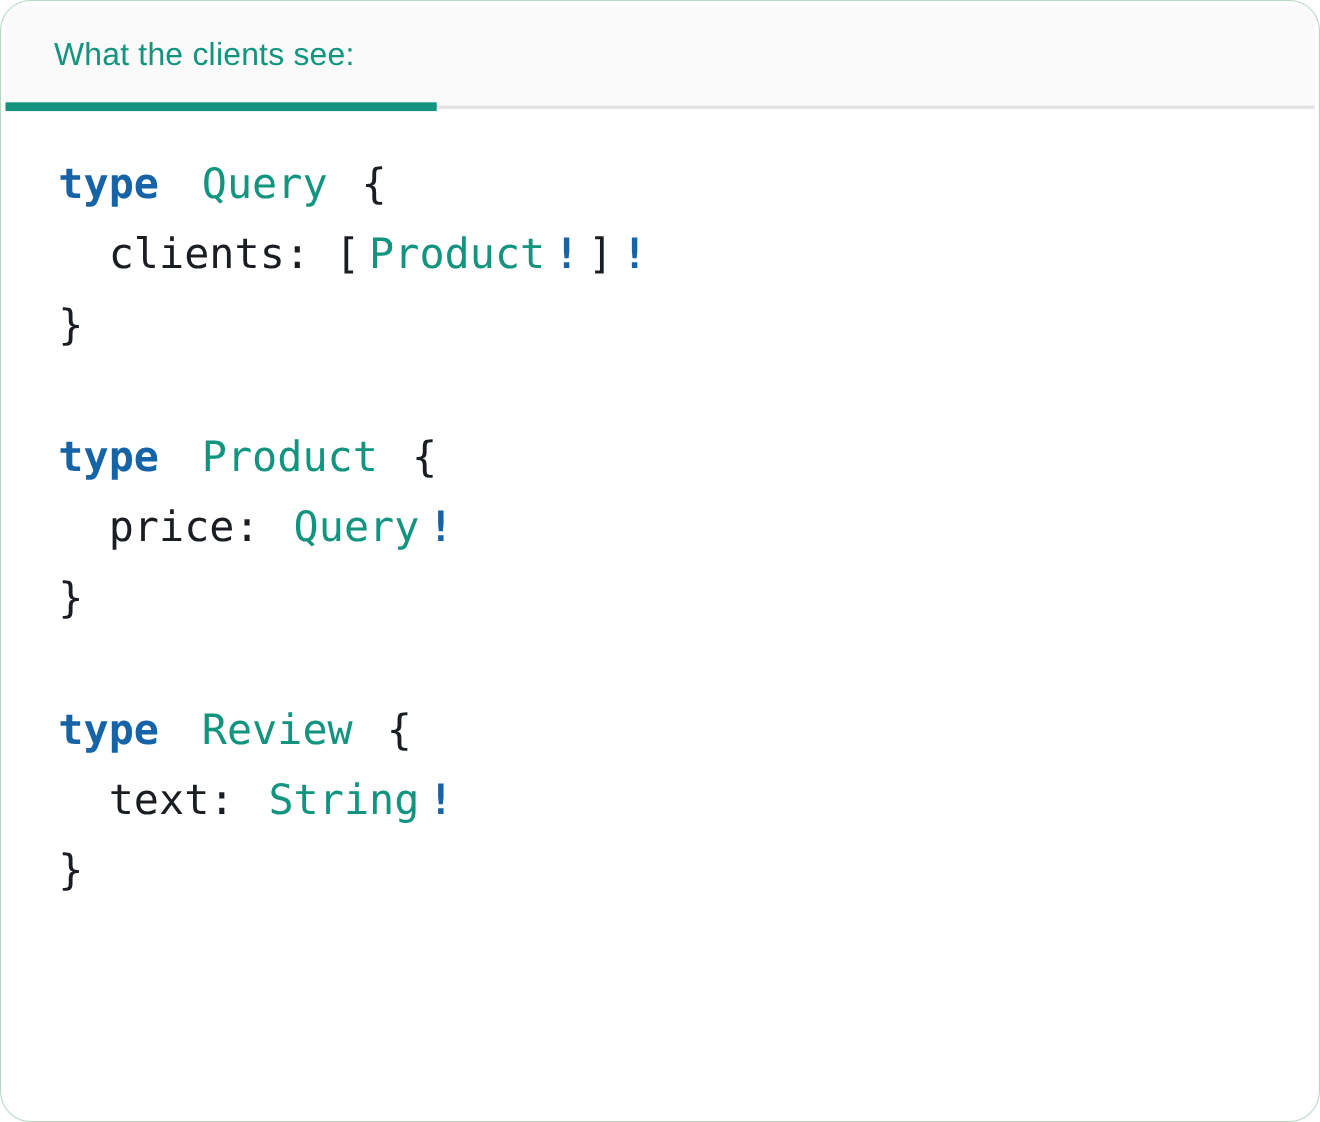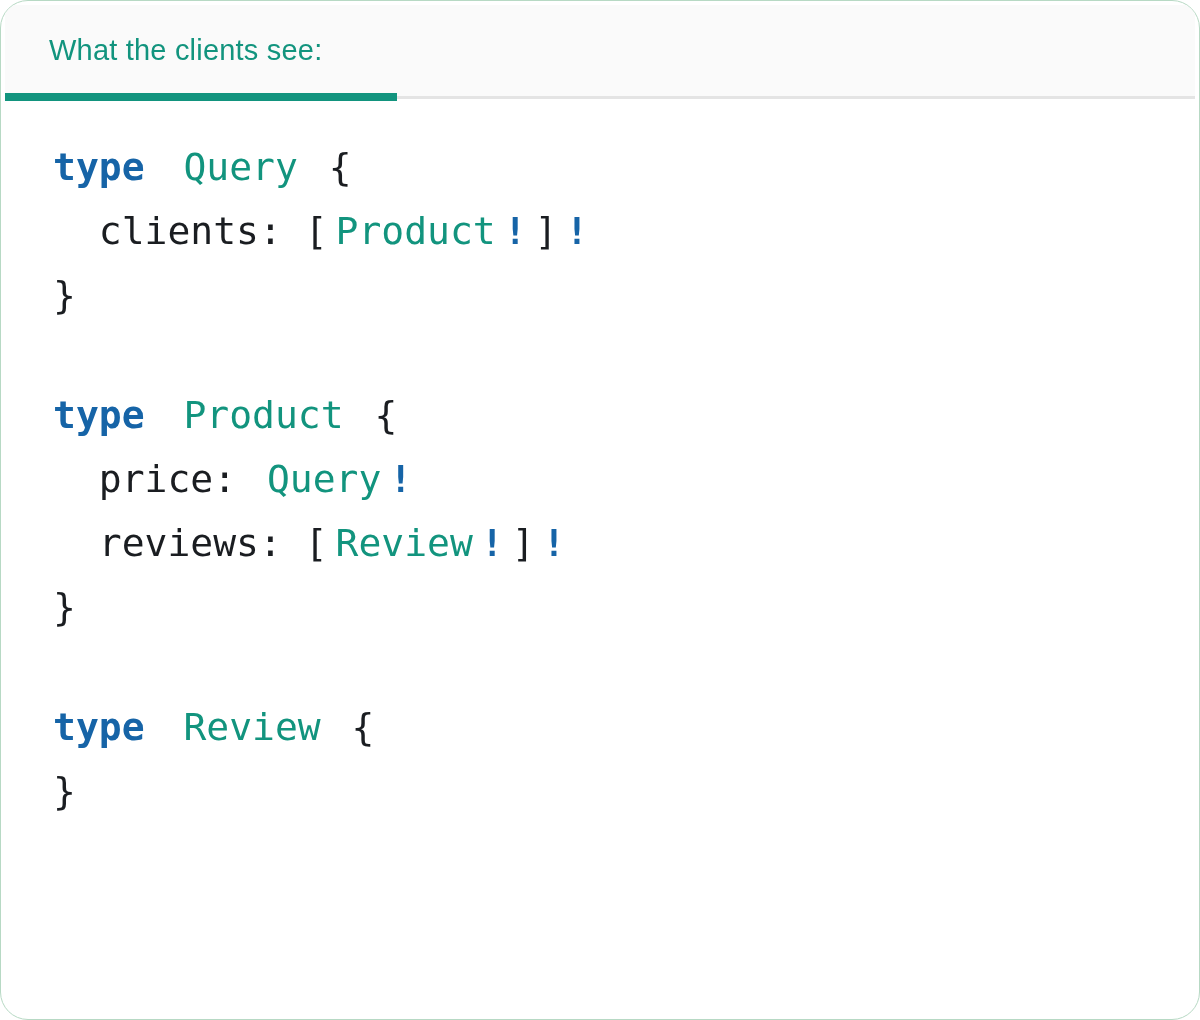--- a/index.html
+++ b/index.html
@@ -73,19 +73,19 @@
     <span class="tab-label">What the clients see:</span>
     <span class="tab-indicator"></span>
   </div>
   <div class="code">
       <div class="code-line"><span class="tok-keyword">type</span><span class="tok-plain"> </span><span class="tok-typename">Query</span><span class="tok-plain"> {</span></div>
       <div class="code-line"><span class="tok-plain">  clients: [</span><span class="tok-typename">Product</span><span class="tok-bang">!</span><span class="tok-plain">]</span><span class="tok-bang">!</span></div>
       <div class="code-line"><span class="tok-plain">}</span></div>
       <div class="code-line"></div>
       <div class="code-line"><span class="tok-keyword">type</span><span class="tok-plain"> </span><span class="tok-typename">Product</span><span class="tok-plain"> {</span></div>
       <div class="code-line"><span class="tok-plain">  price: </span><span class="tok-typename">Query</span><span class="tok-bang">!</span></div>
-      <div class="code-line"><span class="tok-plain">  reviews: [</span><span class="tok-typename">Review</span><span class="tok-bang">!</span><span class="tok-plain">]</span><span class="tok-bang">!</span></div>
       <div class="code-line"><span class="tok-plain">}</span></div>
       <div class="code-line"></div>
       <div class="code-line"><span class="tok-keyword">type</span><span class="tok-plain"> </span><span class="tok-typename">Review</span><span class="tok-plain"> {</span></div>
+      <div class="code-line"><span class="tok-plain">  text: </span><span class="tok-typename">String</span><span class="tok-bang">!</span></div>
       <div class="code-line"><span class="tok-plain">}</span></div>
     </div>
 </div>
 
 </body></html>

